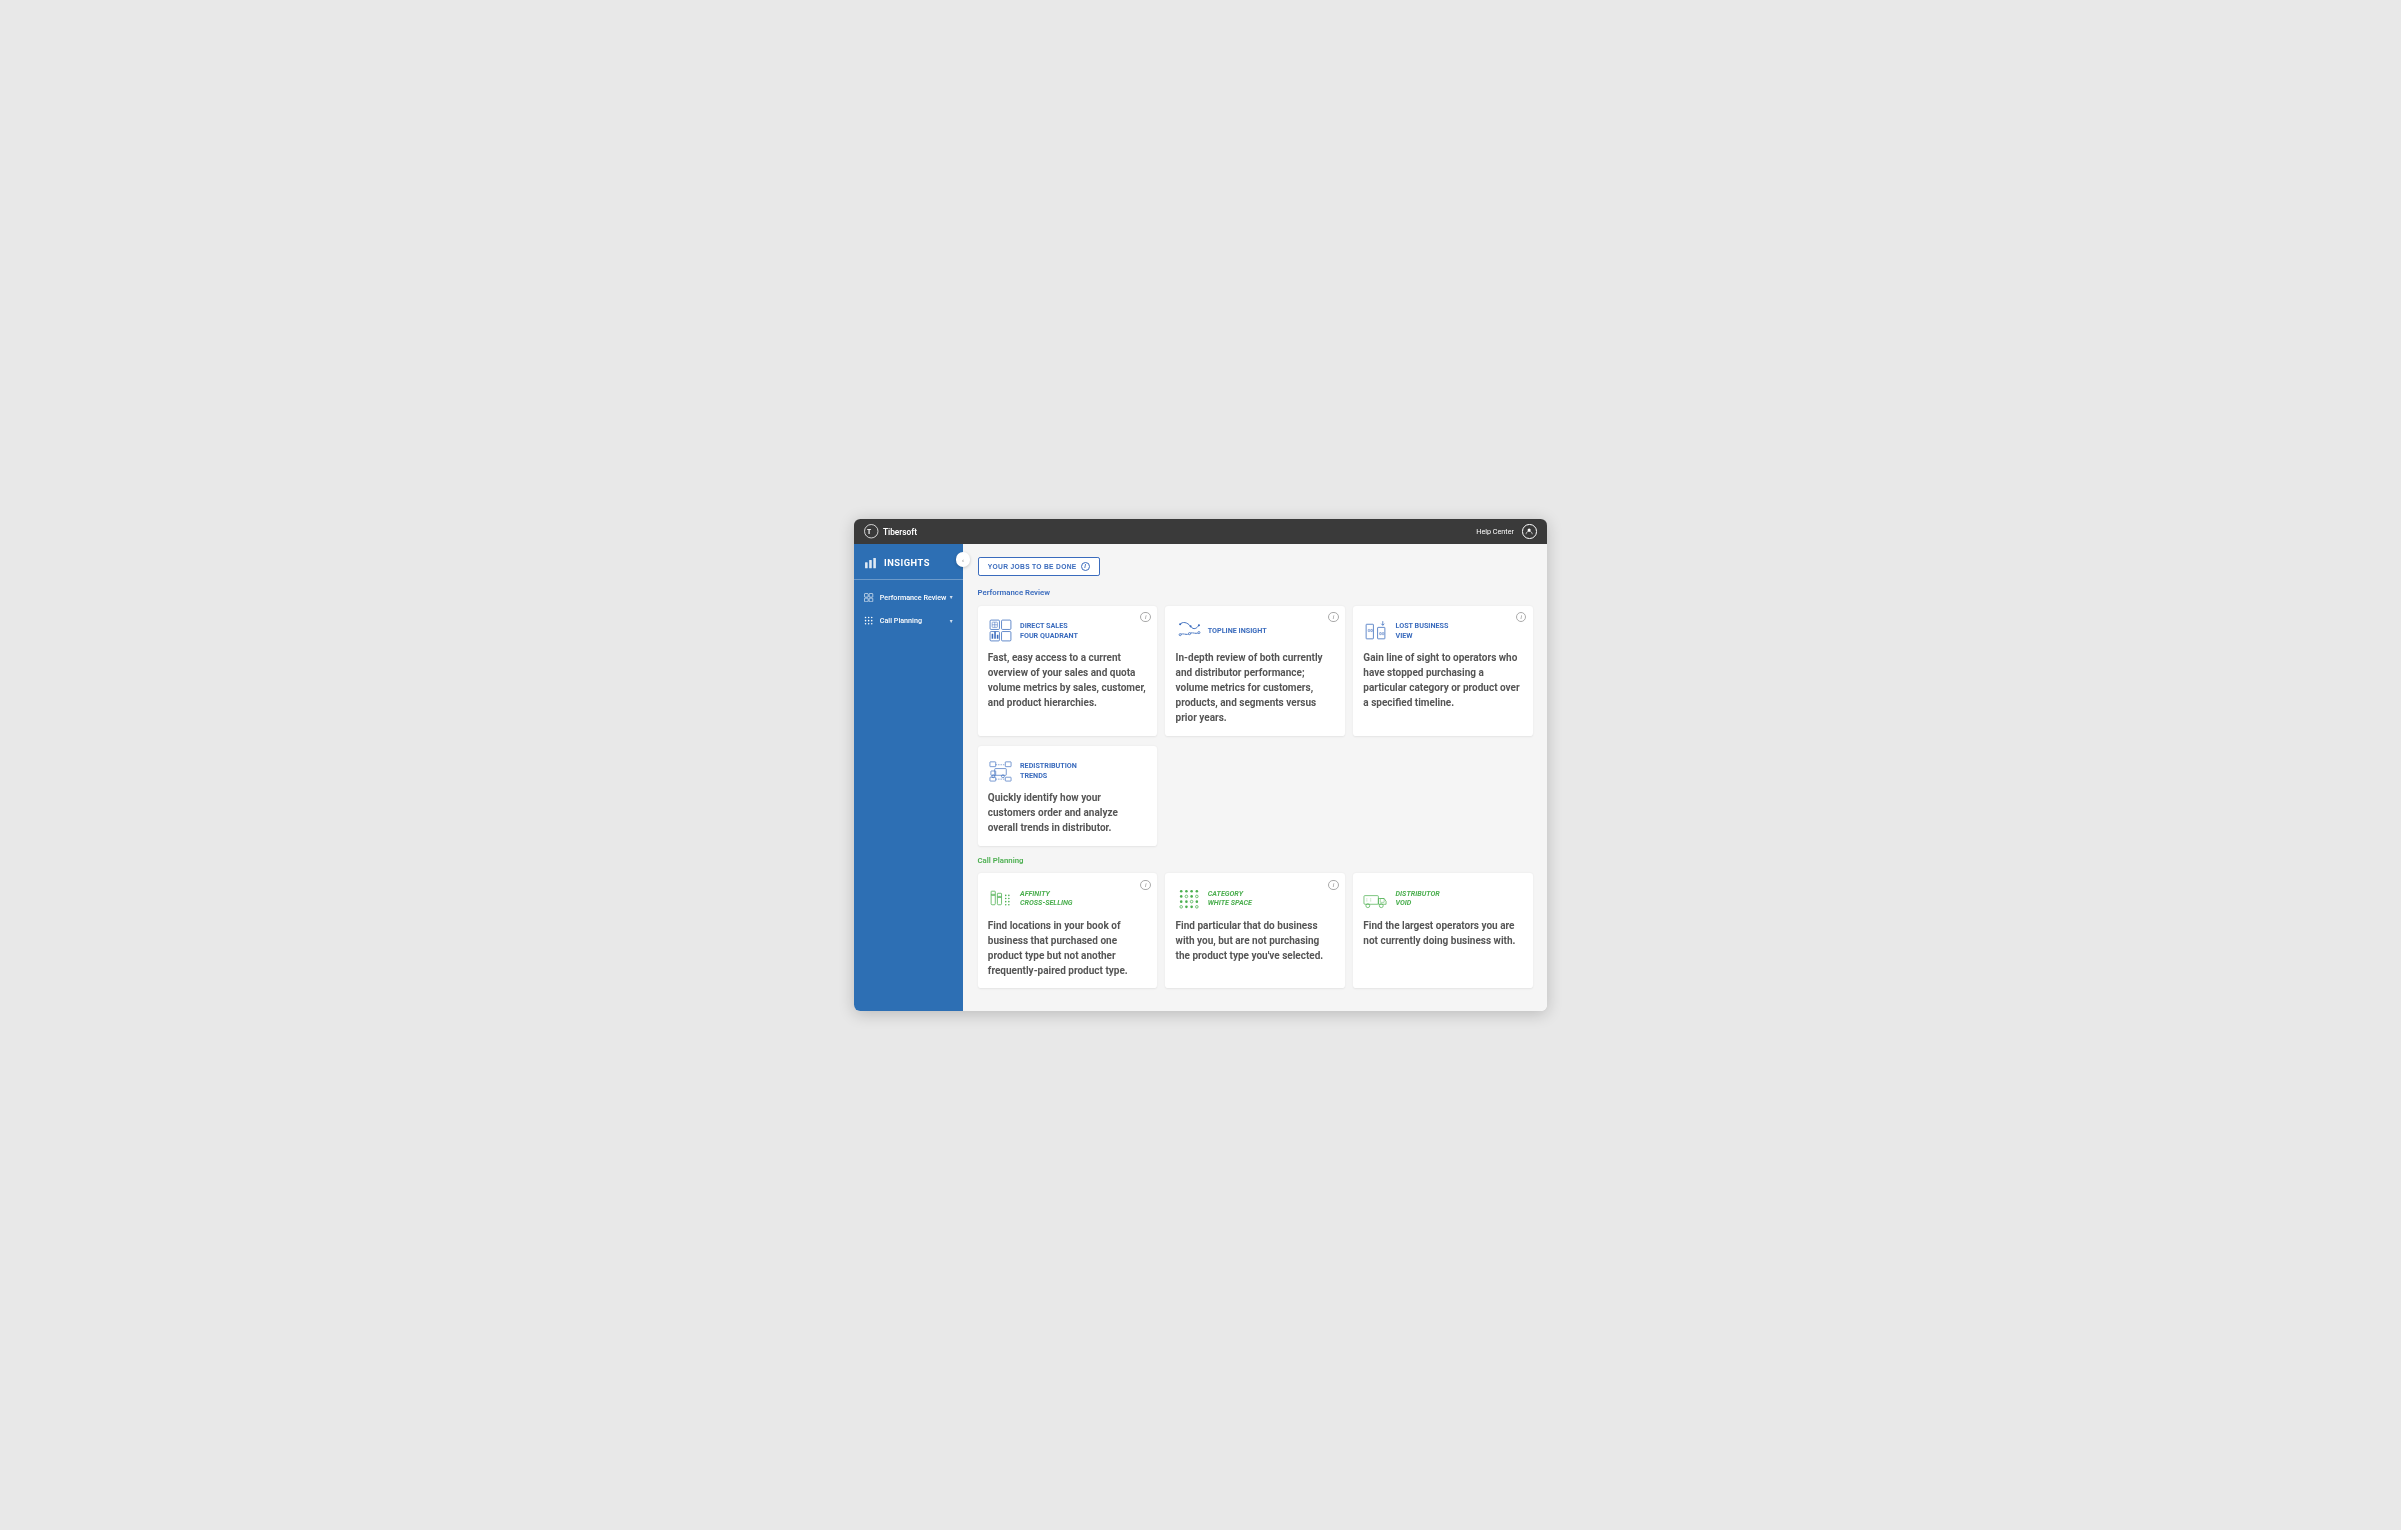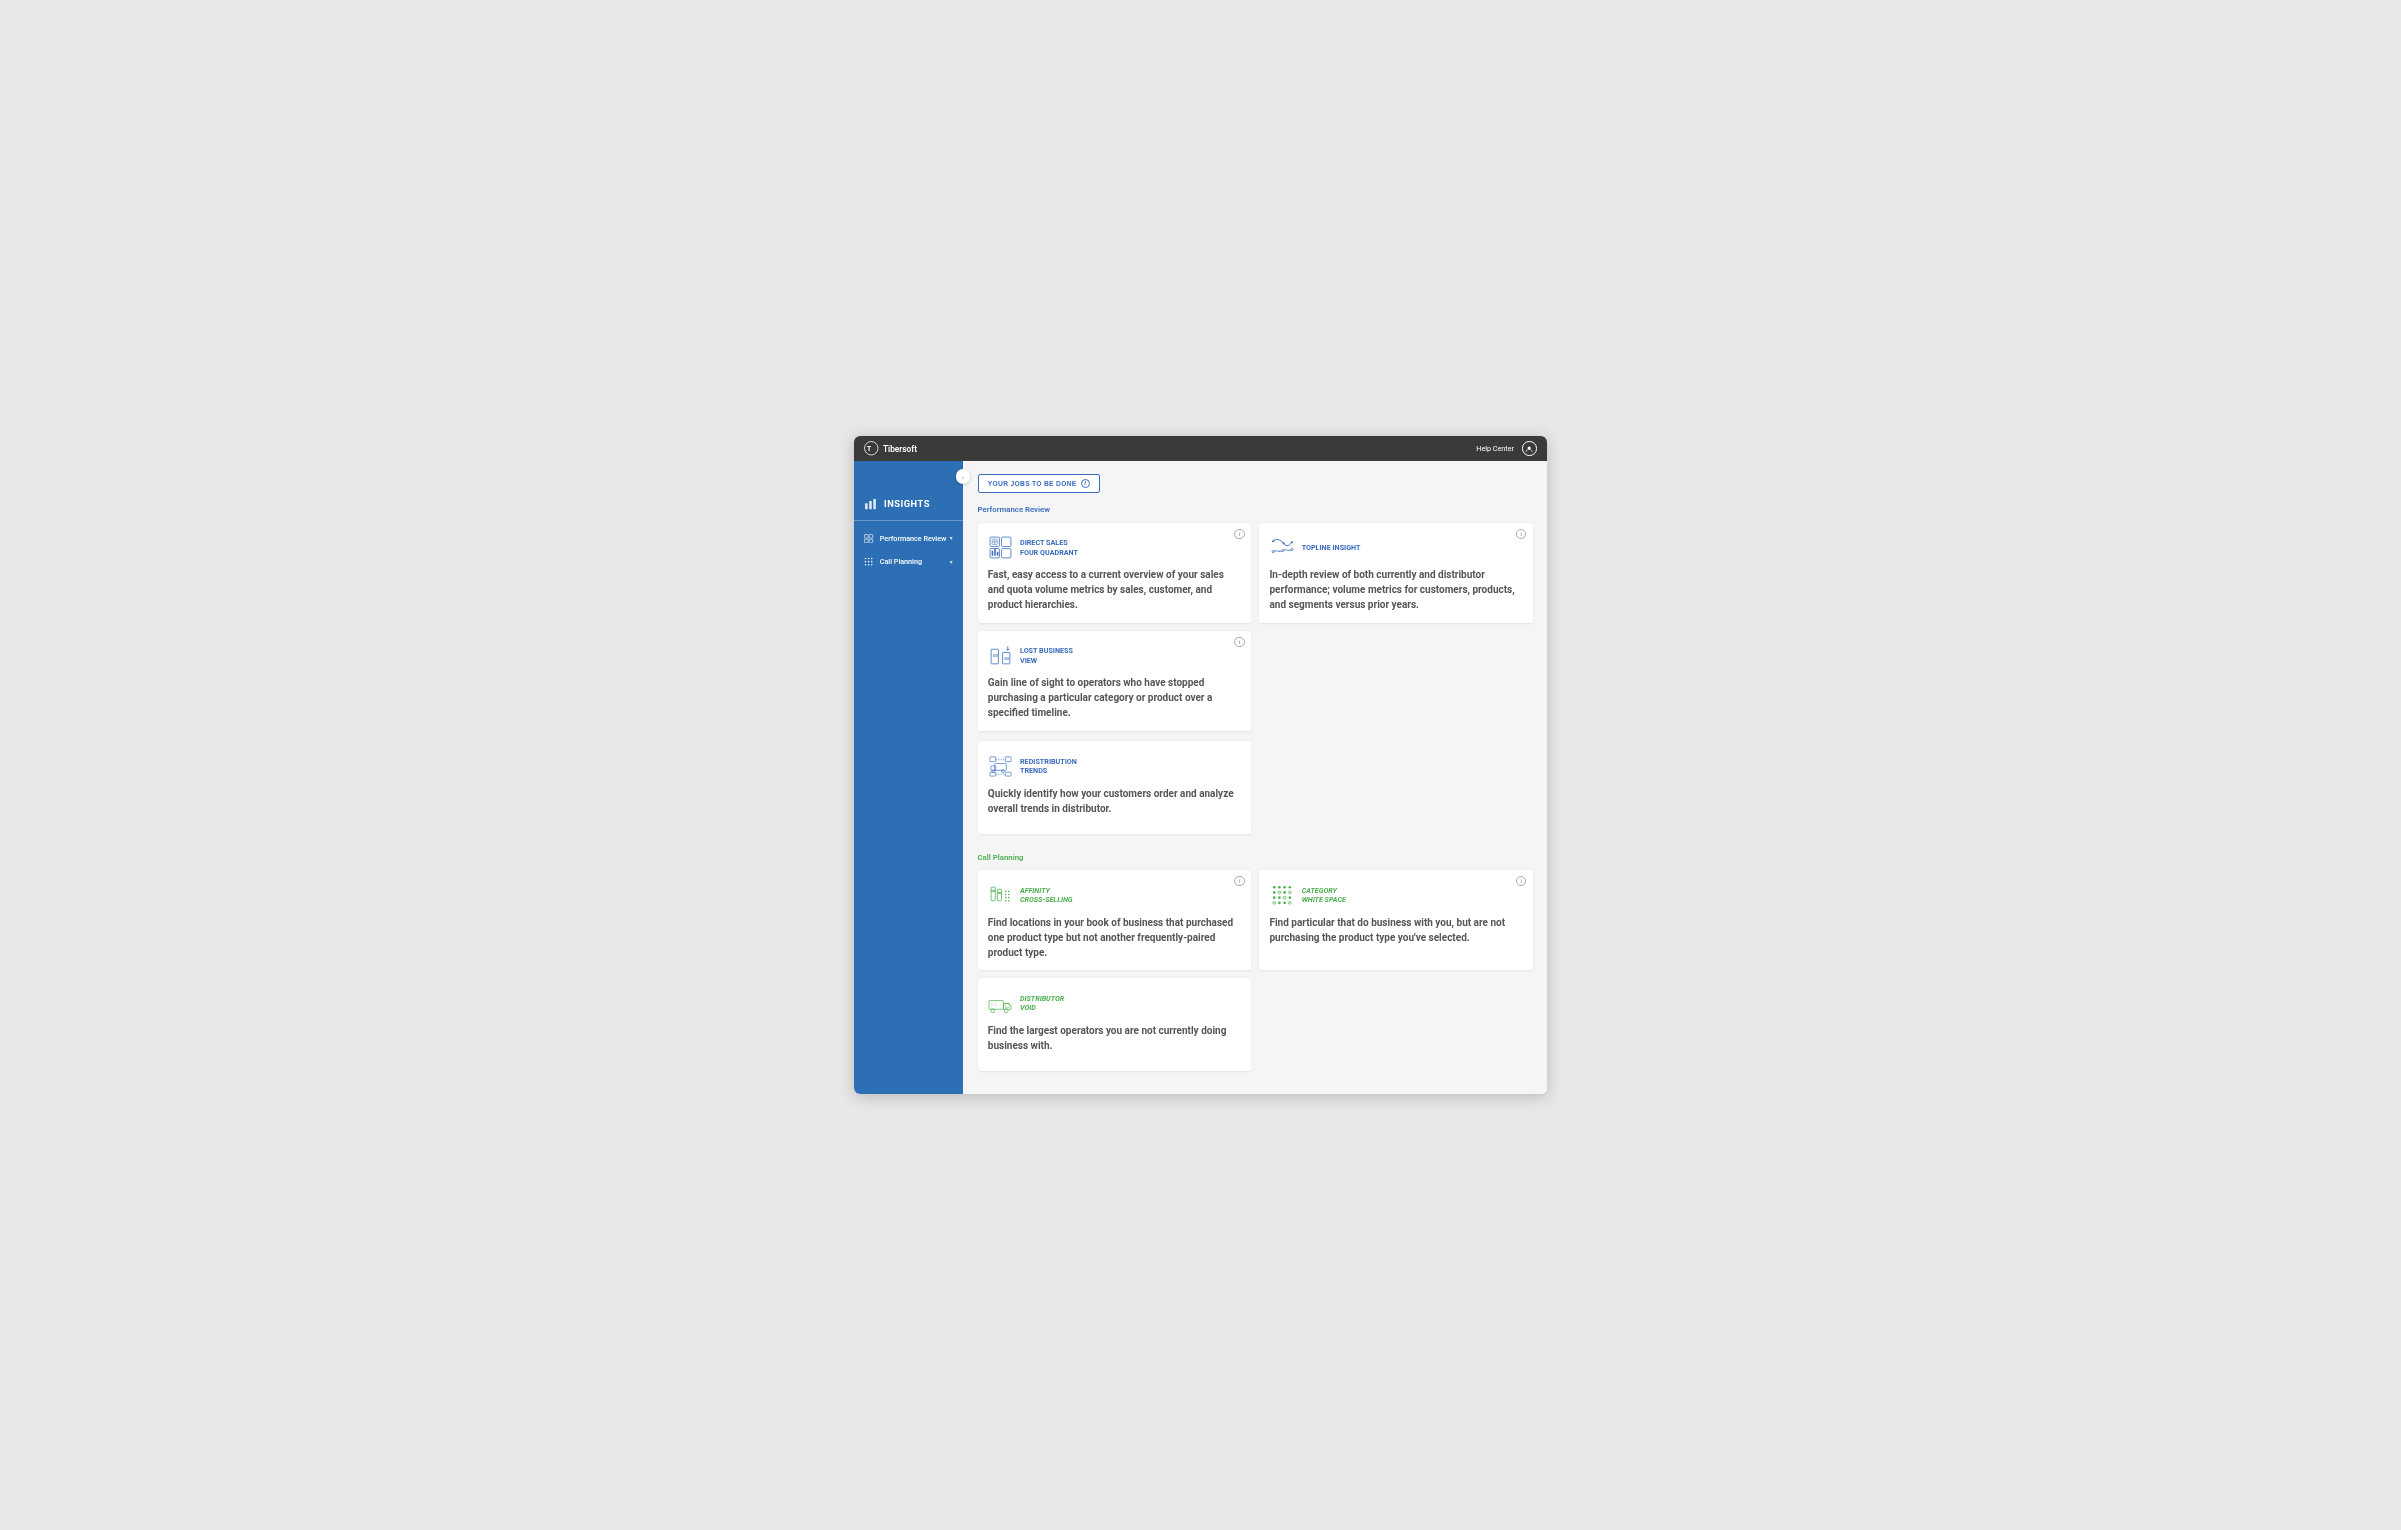--- a/index.html
+++ b/index.html
@@ -89,21 +89,20 @@
       margin-bottom: 5.2px;
     }
     .sidebar-title {
       display: flex;
       align-items: center;
       gap: 5.2px;
       color: #fff;
       font-size: 9.3px;
       font-weight: 700;
       letter-spacing: 0.5px;
-      margin-top: 24px;
     }
     .sidebar-nav {
       flex: 1;
     }
     .sidebar-nav-item {
       display: flex;
       align-items: center;
       justify-content: space-between;
       padding: 7.2px 10.3px;
       color: #fff;
@@ -184,21 +183,21 @@
     .section-title {
       font-size: 7.8px;
       font-weight: 600;
       margin-bottom: 8.3px;
     }
     .section-title.blue { color: #3a6bbd; }
     .section-title.green { color: #4caf50; }
     
     .cards-grid {
       display: grid;
-      grid-template-columns: repeat(2, 1fr);
+      grid-template-columns: repeat(3, 1fr);
       gap: 8.3px;
       margin-bottom: 10.3px;
     }
     .card {
       background: #fff;
       border-radius: 3.1px;
       padding: 12.4px 10.3px 10.3px 10.3px;
       position: relative;
       box-shadow: 0 0.5px 2.1px rgba(0,0,0,0.07);
       min-height: 93px;

